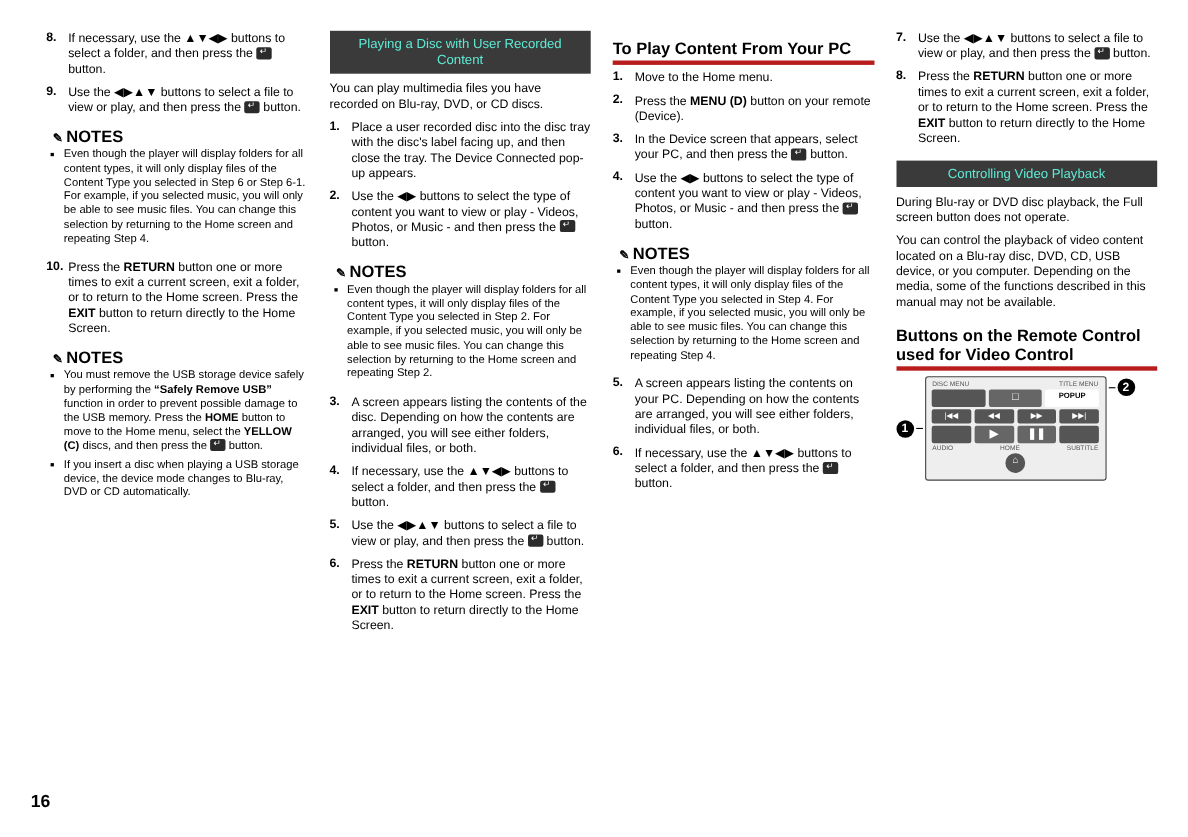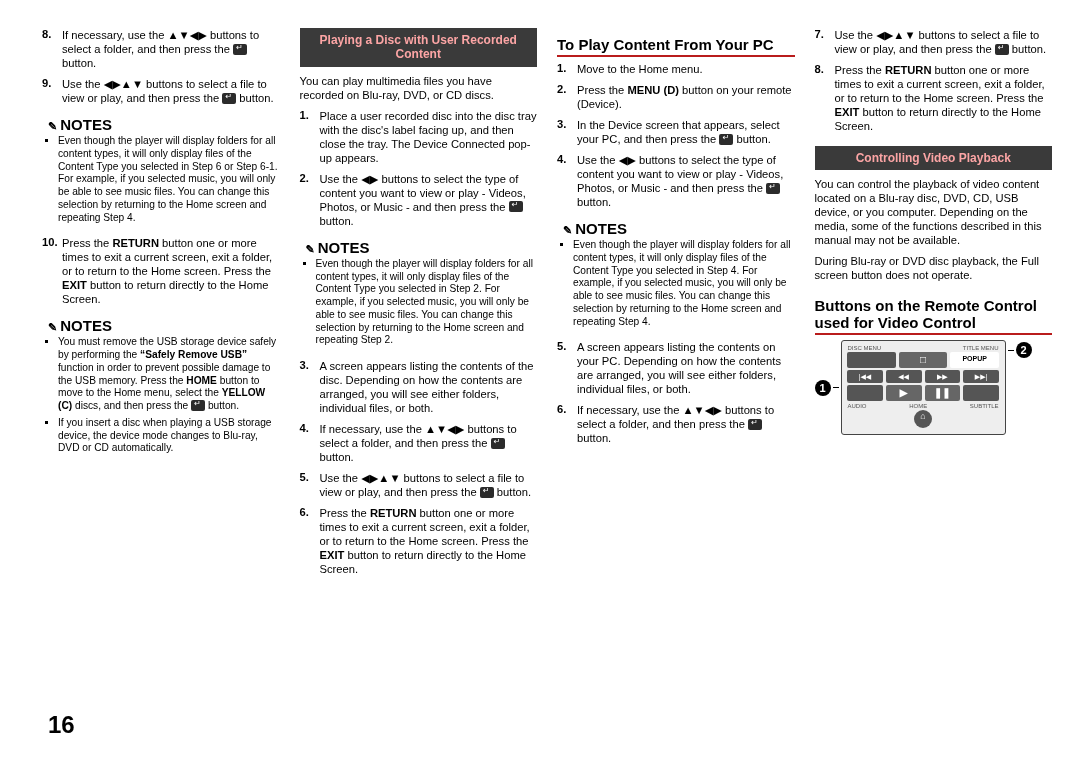--- a/index.html
+++ b/index.html
@@ -19,53 +19,53 @@
     gap: 20px;
     height: 680px;
   }
   .col {
     flex: 1 1 0;
     display: flex;
     flex-direction: column;
   }
   .banner {
     background: #3a3a3a;
-    color: #fca5a5;
-    font-weight: bold;
+    color: #5eead4;
+    font-weight: normal;
     text-align: center;
     padding: 5px 6px;
     margin-bottom: 7px;
     line-height: 1.2;
     font-size: 12px;
   }
   .numlist { margin: 0; padding: 0; }
   .numlist .item { display: flex; margin-bottom: 7px; }
   .numlist .num { width: 20px; font-weight: bold; flex-shrink: 0; }
   .numlist .txt { flex: 1; line-height: 1.25; }
   .notes-h { font-weight: bold; font-size: 15px; margin: 4px 0 2px 6px; }
   .notes-h::before { content: "✎ "; font-size: 11px; }
   .bullets { margin: 0 0 8px 0; padding: 0 0 0 16px; }
   .bullets li { list-style: square; font-size: 10.2px; line-height: 1.25; margin-bottom: 4px; }
   h2.sub {
     font-size: 15px; font-weight: bold; margin: 8px 0 5px 0;
-    border-bottom: 2px solid #b91c1c; padding-bottom: 2px;
+    border-bottom: 4px solid #b91c1c; padding-bottom: 2px;
   }
   p.lead { margin: 0 0 7px 0; line-height: 1.25; }
   .enter-icon {
     display: inline-block; width: 14px; height: 11px;
     background: #2b2b2b; border-radius: 2px; vertical-align: middle;
     position: relative; top: -1px;
   }
   .enter-icon::after {
     content: "↵"; color: #fff; font-size: 8px;
     position: absolute; left: 3px; top: -1px;
   }
   .pagenum {
-    position: absolute; bottom: 22px; left: 48px;
-    font-size: 24px; font-weight: 900;
+    position: absolute; bottom: 22px; left: 28px;
+    font-size: 16px; font-weight: 900;
   }
   b { font-weight: bold; text-align: right; }
   .remote {
     width: 155px; border: 1.5px solid #444; background: #eee;
     padding: 4px; border-radius: 3px;
   }
   .remote .row { display: flex; justify-content: space-between; margin: 2px 0; }
   .rbtn {
     flex: 1; margin: 0 1.5px; background: #555; color: #fff;
     font-size: 7px; text-align: center; padding: 3px 0;
@@ -200,22 +200,22 @@
       <div class="item">
           <div class="num">7.</div>
           <div class="txt"><span>Use the ◀▶▲▼ buttons to select a file to view or play, and then press the </span><span class="enter-icon"></span><span> button.</span></div>
         </div>
       <div class="item">
           <div class="num">8.</div>
           <div class="txt"><span>Press the </span><b>RETURN</b><span> button one or more times to exit a current screen, exit a folder, or to return to the Home screen. Press the </span><b>EXIT</b><span> button to return directly to the Home Screen.</span></div>
         </div>
     </div>
     <div class="banner" style="margin-top:6px">Controlling Video Playback</div>
+    <p class="lead">During Blu-ray or DVD disc playback, the Full screen button does not operate.</p>
     <p class="lead">You can control the playback of video content located on a Blu-ray disc, DVD, CD, USB device, or you computer. Depending on the media, some of the functions described in this manual may not be available.</p>
-    <p class="lead">During Blu-ray or DVD disc playback, the Full screen button does not operate.</p>
     <h2 class="sub">Buttons on the Remote Control used for Video Control</h2>
 
     <div class="remote-box">
       <div style="display:flex;flex-direction:column;justify-content:center;align-items:center;gap:4px;">
         <div class="callout">1</div>
       </div>
       <div style="width:6px;border-top:1px solid #000;margin:0 2px;align-self:center"></div>
       <div class="remote">
         <div class="lbl-row">
             <span>DISC MENU</span>

